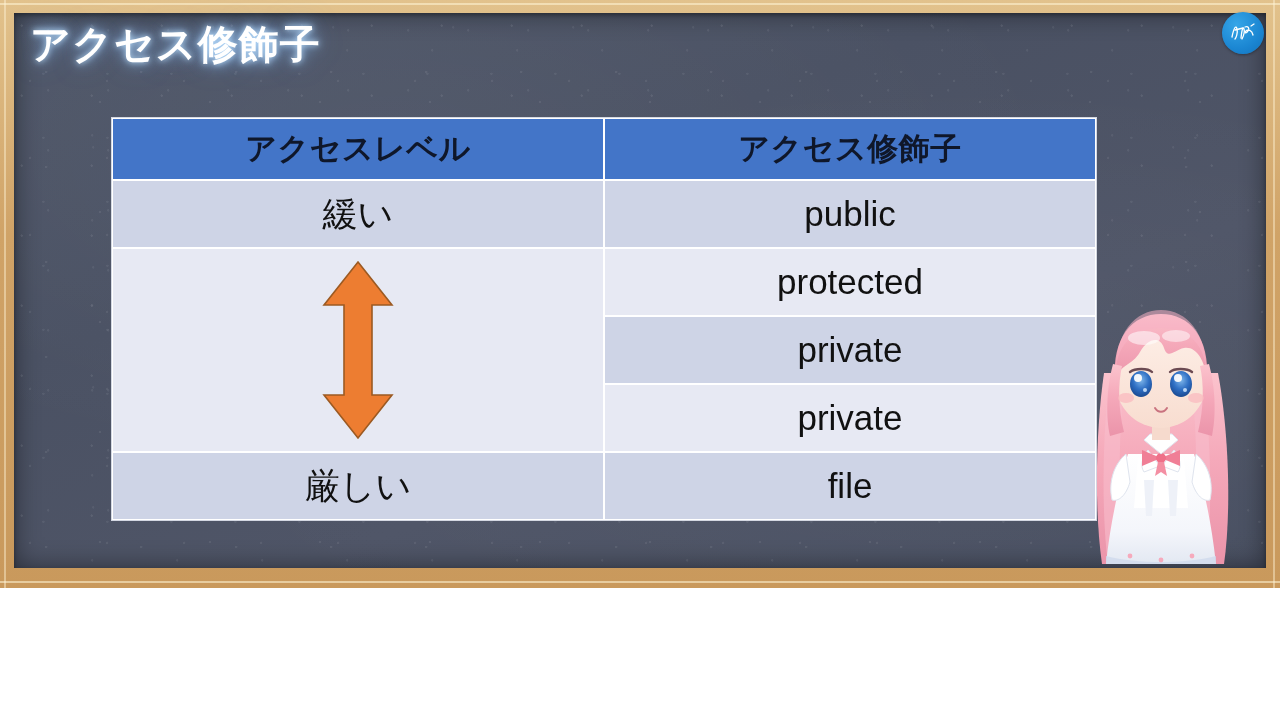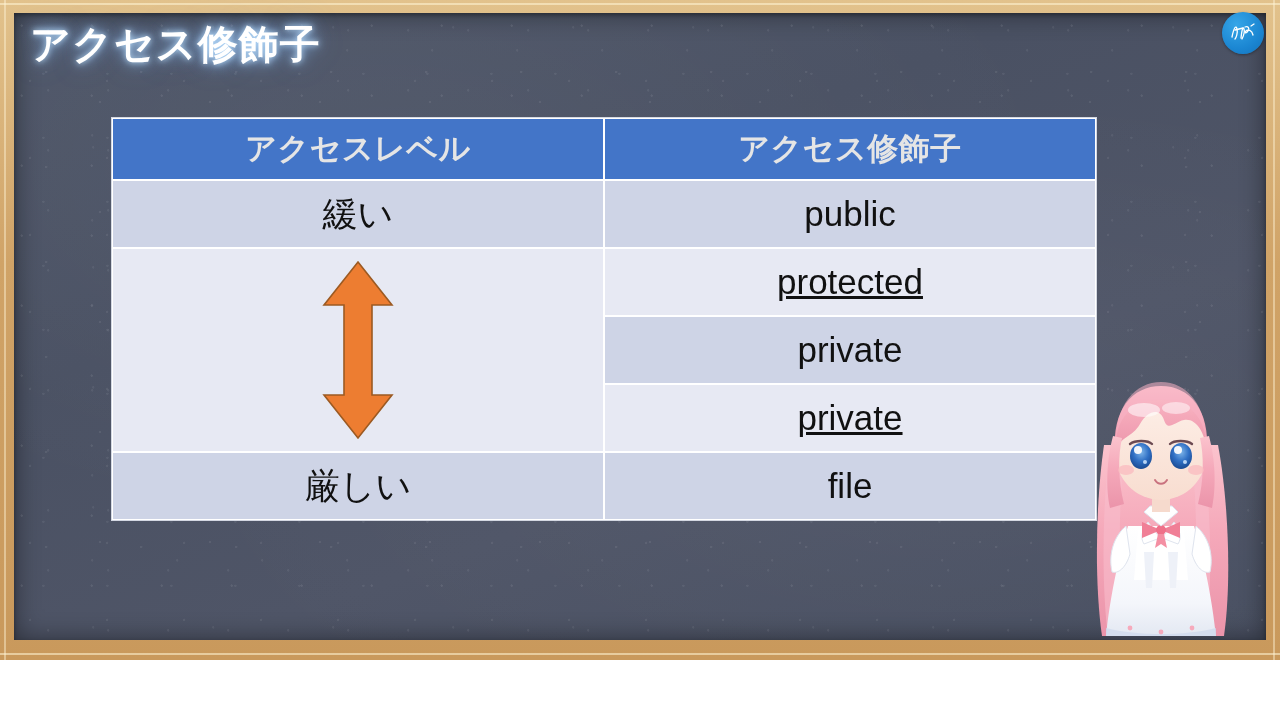--- a/index.html
+++ b/index.html
@@ -8,21 +8,21 @@
     width: 1280px;
     height: 720px;
     overflow: hidden;
     font-family: "Liberation Sans", "DejaVu Sans", sans-serif;
   }
 
   
   #slide {
     position: relative;
     width: 1280px;
-    height: 660px;
+    height: 588px;
     background: #d8b075;
     background-image:
       linear-gradient(180deg, #e2c28c 0%, #d0a367 40%, #c9995c 100%);
     overflow: hidden;
   }
 
   
   .frame-grain {
     position: absolute;
     left: 0; right: 0;
@@ -116,31 +116,31 @@
     vertical-align: middle;
     color: #111111;
     font-size: 35px;
     font-weight: 400;
     padding: 0;
     height: 68px;
   }
 
   #access-table thead th {
     background: #4375c8;
-    color: #e5e5e5;
+    color: #0f172a;
     font-weight: 700;
     font-size: 31px;
     height: 62px;
     letter-spacing: .5px;
     border-color: #ffffff;
     font-family: Liberation Mono, monospace;
   }
 
   .row-shade-dark { background: #ced4e6; }
-  .row-shade-light { background: #e7e9f3; text-decoration: underline; }
+  .row-shade-light { background: #e7e9f3; }
 
   .cell-merged {
     background: #e7e9f3;
     position: relative;
   }
 
   
   .arrow-wrap {
     display: flex;
     align-items: center;

